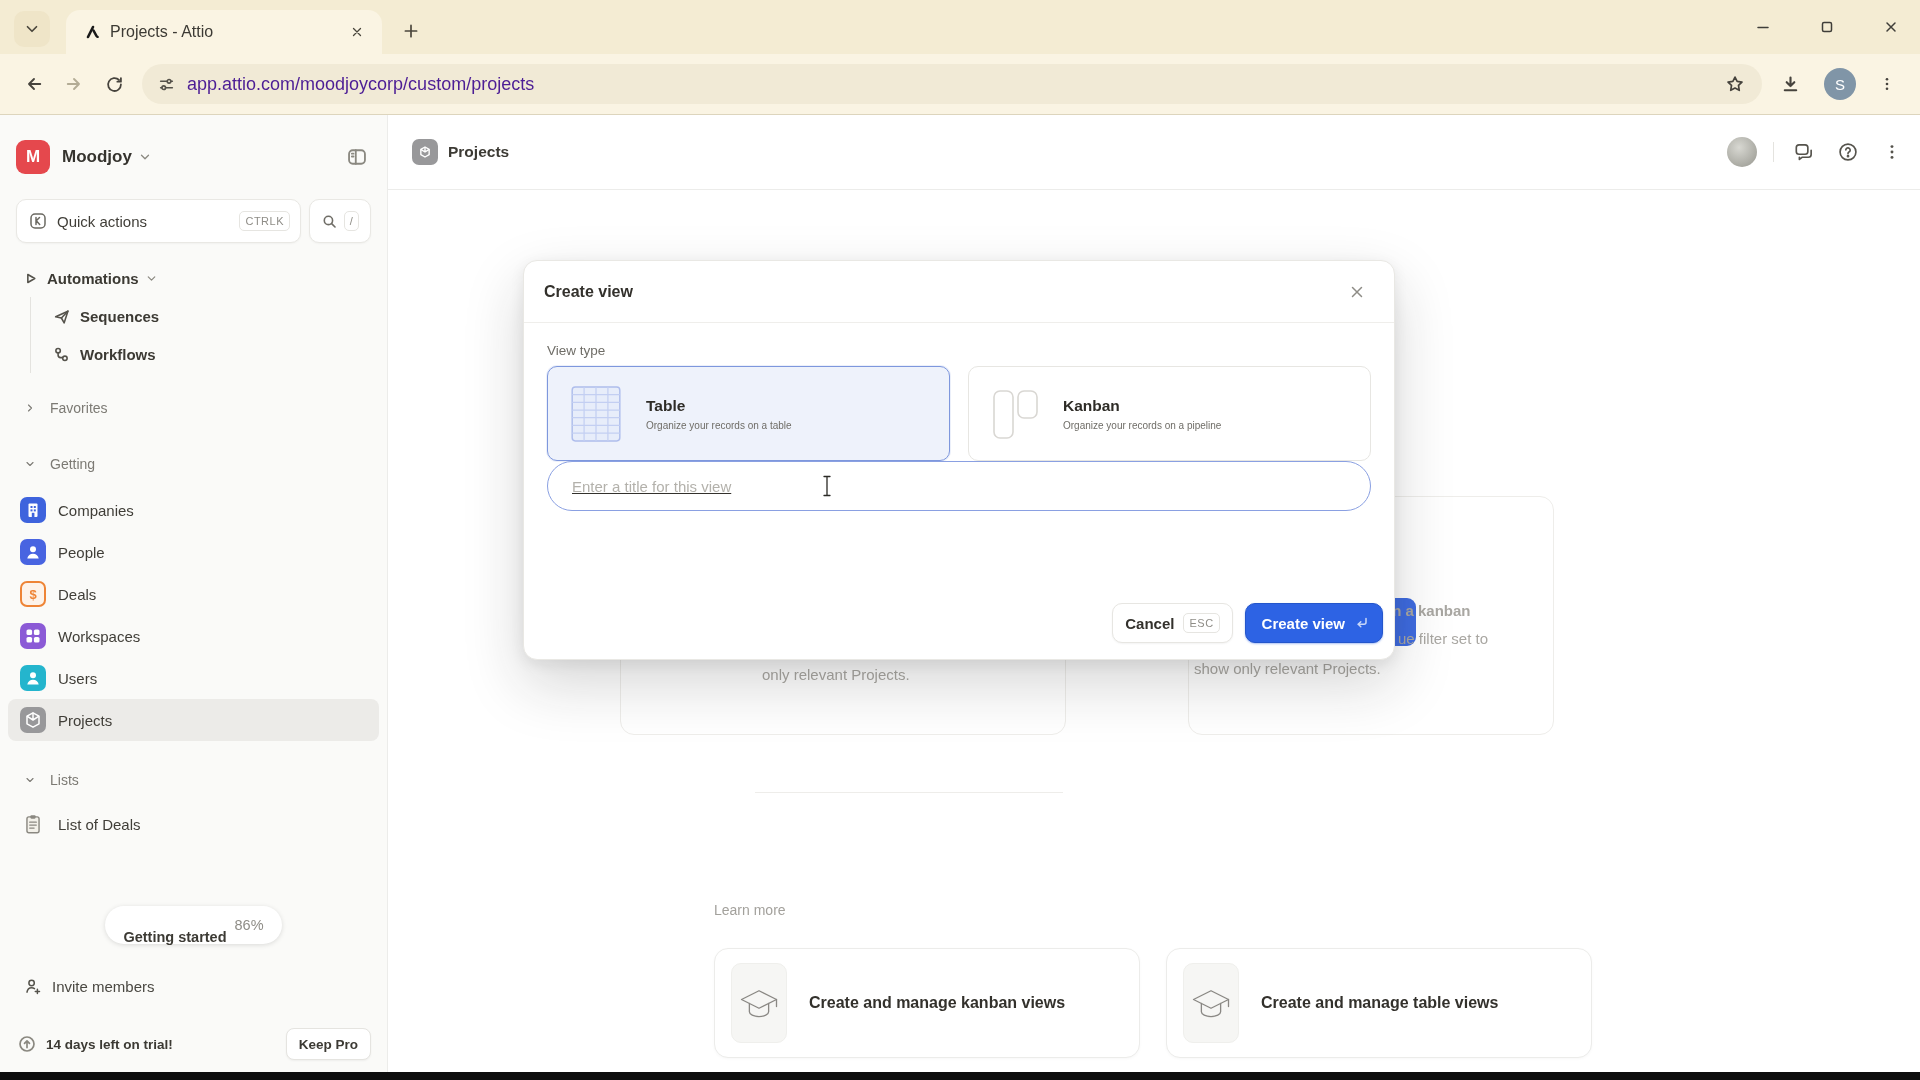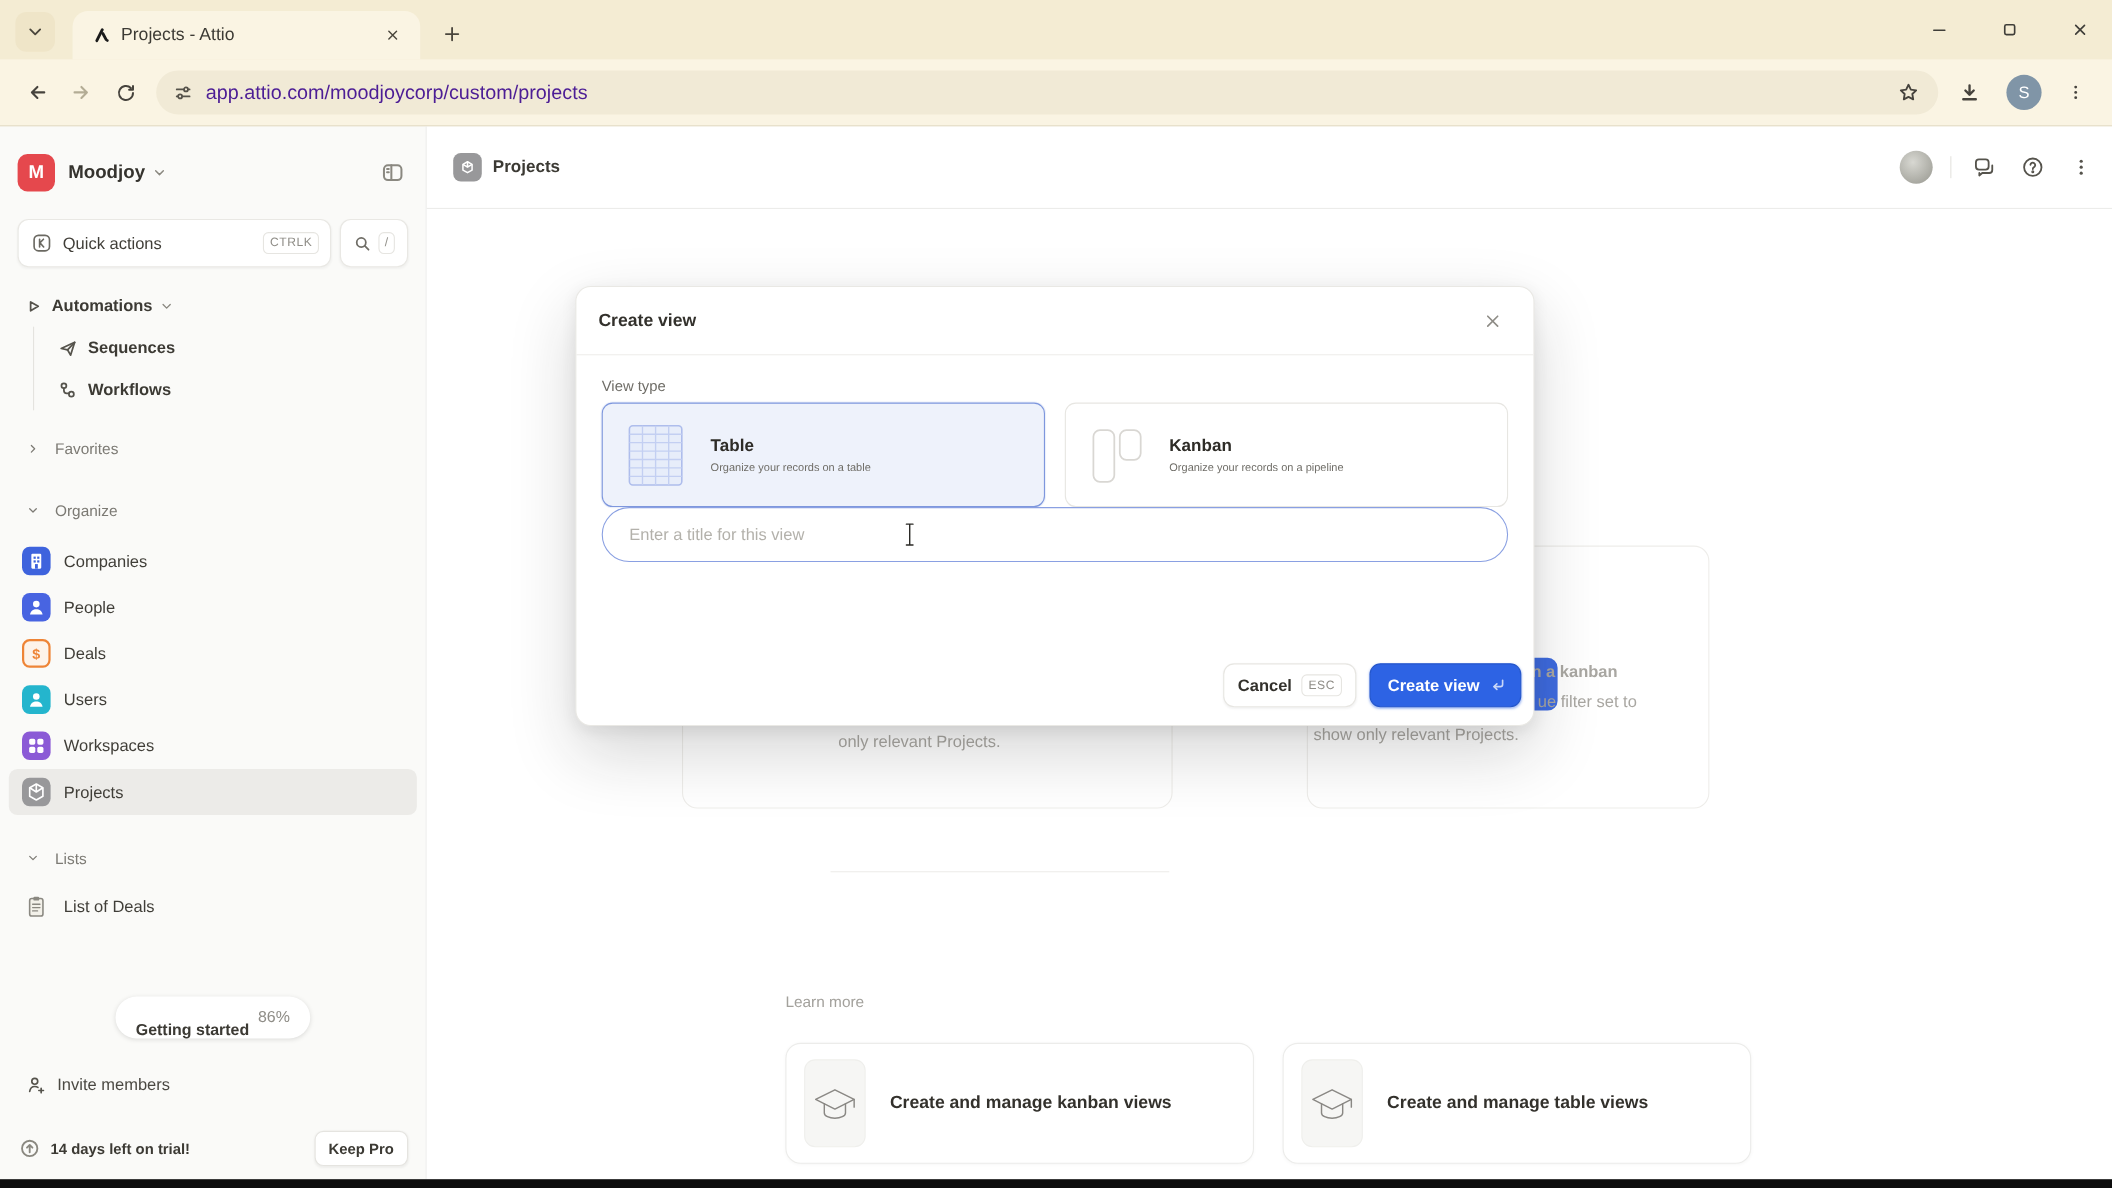--- a/index.html
+++ b/index.html
@@ -98,21 +98,21 @@
   .modal-x { margin-left:auto; width:26px; height:26px; display:flex; align-items:center; justify-content:center; color:#8e8c86; }
   .vt-label { margin:20px 23px 8px; font-size:13.5px; color:#6f6d67; }
   .vt-row { display:flex; gap:18px; margin:0 23px; }
   .vt-card { flex:1; height:95px; border:1px solid #e7e6e2; border-radius:10px; background:#fff; display:flex; align-items:center; padding:0 16px 0 20px; }
   .vt-card.sel { border:1.5px solid #7e97dd; background:#eef2fb; box-shadow:0 0 0 1px rgba(126,151,221,.15); }
   .vt-texts { margin-left:22px; }
   .vt-name { font-size:15.5px; font-weight:bold; color:#2e2c27; }
   .vt-desc { font-size:10px; color:#6f6d67; margin-top:5px; }
   .title-label { margin:20px 23px 9px; font-size:13.5px; color:#6f6d67; }
   .title-input-wrap { position:relative; margin:0 23px; }
-  .title-input { width:100%; height:50px; border:1.5px solid #8aa0e2; border-radius:25px; padding:0 24px; font-size:15px; color:#33312c; background:#fff; outline:none; font-family:"Liberation Sans",sans-serif; }
+  .title-input { width:100%; height:50px; border:1.5px solid #8aa0e2; border-radius:25px; padding:0 24px; font-size:15px; color:#33312c; background:#fff; outline:none; font-family:"Liberation Sans",sans-serif;text-decoration:underline; }
   .title-input::placeholder { color:#b3b1ab; }
   .ibeam { position:absolute; left:272px; top:13px; color:#2b2a26; }
   .modal-foot { position:absolute; left:0; right:0; bottom:0; height:62px; display:flex; align-items:center; justify-content:flex-end; gap:12px; padding:0 11px 10px 0; }
   .btn-cancel { height:40px; padding:0 12px; background:#fff; border:1px solid #e7e6e2; border-radius:10px; display:flex; align-items:center; gap:9px; box-shadow:0 1px 2px rgba(0,0,0,.05); }
   .btn-cancel .t { font-size:15px; font-weight:bold; color:#33312c; }
   .btn-create { height:40px; padding:0 12px 0 16px; background:#2d63e4; border:1px solid #2456cb; border-radius:10px; display:flex; align-items:center; gap:9px; box-shadow:0 1px 2px rgba(45,99,228,.4); }
   .btn-create .t { font-size:15px; font-weight:bold; color:#fff; }
 
   .bottom-strip { position:absolute; left:0; bottom:0; width:100%; height:8px; background:#0d0d0d; }
 </style>
@@ -280,21 +280,21 @@
               <path d="M6 4l4 4-4 4"></path>
             </svg>
           <span class="lbl">Favorites</span>
         </div>
 
         <div class="gap26"></div>
         <div class="sechead">
           <svg class="ic" width="12" height="12" viewBox="0 0 16 16">
               <path d="M4 6l4 4 4-4"></path>
             </svg>
-          <span class="lbl">Organize</span>
+          <span class="lbl">Getting</span>
         </div>
         <div class="gap10"></div>
 
         <div class="srow">
           <span class="ricon" style="background:#3e63dd">
             <svg width="26" height="26" viewBox="0 0 26 26" fill="none">
                 <rect x="8.5" y="6.5" width="9" height="13.5" rx="1" fill="#fff"></rect>
                 <rect x="10.5" y="9" width="2" height="2" fill="#3e63dd"></rect>
                 <rect x="13.8" y="9" width="2" height="2" fill="#3e63dd"></rect>
                 <rect x="10.5" y="12.4" width="2" height="2" fill="#3e63dd"></rect>
@@ -311,38 +311,38 @@
                 <path d="M7.3 19.6c.5-3.1 2.9-4.8 5.7-4.8s5.2 1.7 5.7 4.8z" fill="#fff"></path>
               </svg>
           </span>
           <span class="rlabel">People</span>
         </div>
         <div class="srow">
           <span class="ricon deals-ring">$</span>
           <span class="rlabel">Deals</span>
         </div>
         <div class="srow">
-          <span class="ricon" style="background:#24b5cd">
-            <svg width="26" height="26" viewBox="0 0 26 26" fill="none">
-                <circle cx="13" cy="10.2" r="3" fill="#fff"></circle>
-                <path d="M7.3 19.6c.5-3.1 2.9-4.8 5.7-4.8s5.2 1.7 5.7 4.8z" fill="#fff"></path>
-              </svg>
-          </span>
-          <span class="rlabel">Users</span>
-        </div>
-        <div class="srow">
           <span class="ricon" style="background:#8b5ad6">
             <svg width="26" height="26" viewBox="0 0 26 26" fill="none">
                 <rect x="6.5" y="6.5" width="5.6" height="5.6" rx="1.6" fill="#fff"></rect>
                 <rect x="13.9" y="6.5" width="5.6" height="5.6" rx="1.6" fill="#fff"></rect>
                 <rect x="6.5" y="13.9" width="5.6" height="5.6" rx="1.6" fill="#fff"></rect>
                 <rect x="13.9" y="13.9" width="5.6" height="5.6" rx="1.6" fill="#fff"></rect>
               </svg>
           </span>
           <span class="rlabel">Workspaces</span>
+        </div>
+        <div class="srow">
+          <span class="ricon" style="background:#24b5cd">
+            <svg width="26" height="26" viewBox="0 0 26 26" fill="none">
+                <circle cx="13" cy="10.2" r="3" fill="#fff"></circle>
+                <path d="M7.3 19.6c.5-3.1 2.9-4.8 5.7-4.8s5.2 1.7 5.7 4.8z" fill="#fff"></path>
+              </svg>
+          </span>
+          <span class="rlabel">Users</span>
         </div>
         <div class="srow sel">
           <span class="ricon" style="background:#98989a">
             <svg width="26" height="26" viewBox="0 0 26 26" fill="none" stroke="#fff" stroke-width="1.5" stroke-linejoin="round">
                 <path d="M13 5.8l6 3.4v7.6l-6 3.4-6-3.4V9.2z"></path>
                 <path d="M13 5.8v7.2M7 9.2l6 3.8 6-3.8"></path>
               </svg>
           </span>
           <span class="rlabel">Projects</span>
         </div>

